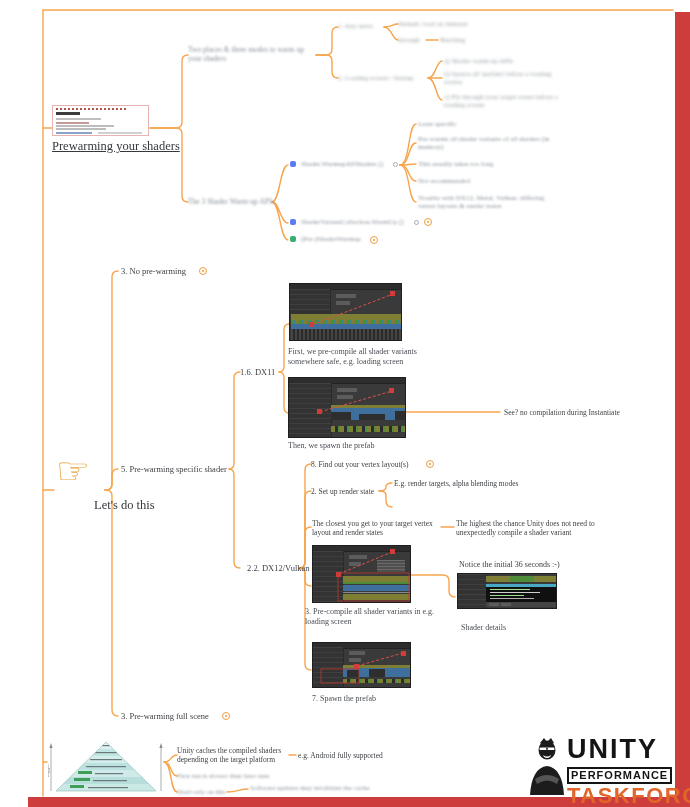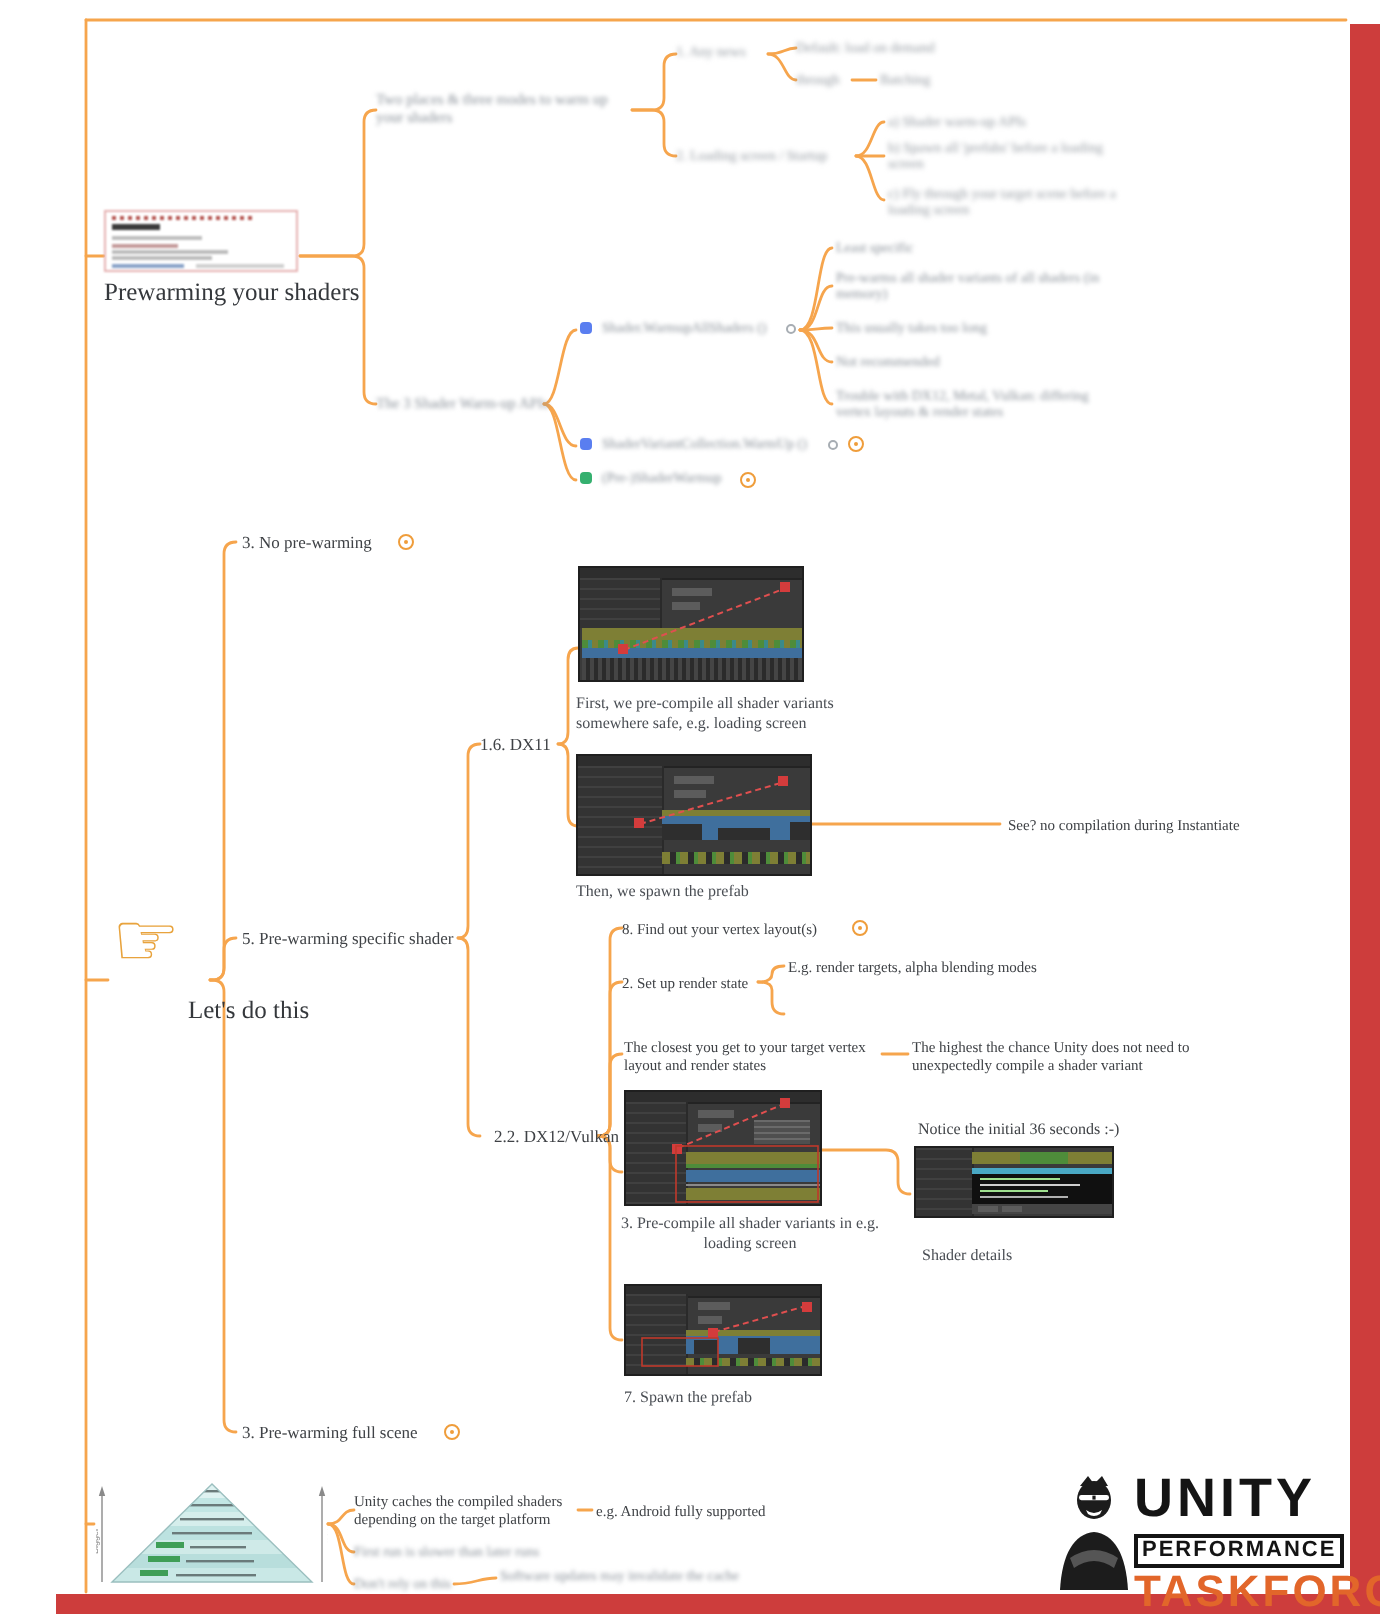--- a/index.html
+++ b/index.html
@@ -101,21 +101,21 @@
   <div class="thumb" style="left:52px;top:105px;width:97px;height:31px;">
     <div class="tl" style="left:3px;top:2px;width:70px;height:2px;background:repeating-linear-gradient(90deg,#b4534e 0 2px,#fff 2px 4px);"></div>
     <div class="tl" style="left:3px;top:6px;width:24px;height:3px;background:#3b3b3b;"></div>
     <div class="tl" style="left:3px;top:12px;width:45px;height:1.5px;background:#bfbfbf;"></div>
     <div class="tl" style="left:3px;top:16px;width:33px;height:1.5px;background:#c49a9a;"></div>
     <div class="tl" style="left:3px;top:19px;width:58px;height:1.5px;background:#bdbdbd;"></div>
     <div class="tl" style="left:3px;top:22px;width:50px;height:1.5px;background:#bdbdbd;"></div>
     <div class="tl" style="left:3px;top:26px;width:36px;height:1.5px;background:#8aa3c9;"></div>
     <div class="tl" style="left:45px;top:26px;width:44px;height:1.5px;background:#d0d0d0;"></div>
   </div>
-  <div class="n fs12" style="left:52px;top:139px;width:142px;">Prewarming your shaders</div>
+  <div class="n fs12" style="left:52px;top:139px;width:142px;text-decoration:underline;">Prewarming your shaders</div>
 
   <div class="n fs75 bl" style="left:188px;top:45px;width:130px;">Two places &amp; three modes to warm up your shaders</div>
 
   <div class="n fs7 bl2" style="left:338px;top:22px;width:48px;">1. Any news</div>
   <div class="n fs7 bl2" style="left:398px;top:20px;width:92px;">Default: load on demand</div>
   <div class="n fs7 bl2" style="left:398px;top:36px;width:30px;">through</div>
   <div class="n fs7 bl2" style="left:440px;top:36px;width:38px;">Batching</div>
 
   <div class="n fs7 bl2" style="left:338px;top:74px;width:92px;">2. Loading screen / Startup</div>
   <div class="n fs7 bl2" style="left:444px;top:57px;width:112px;">a) Shader warm-up APIs</div>
@@ -215,21 +215,21 @@
     <div class="st" style="left:30px;top:39px;width:68px;height:6px;background:#3f6f9d;"></div>
     <div class="st" style="left:30px;top:46px;width:68px;height:1px;background:#8a8a8a;"></div>
     <div class="st" style="left:30px;top:48px;width:68px;height:6px;background:#7e7f35;"></div>
     <svg class="arr" width="99" height="58">
       <line x1="26" y1="28" x2="79" y2="6" stroke="#e04f4f" stroke-width="1" stroke-dasharray="3 2"></line>
       <rect x="23" y="26" width="5" height="5" fill="#d43c3c"></rect>
       <rect x="77" y="3" width="5" height="5" fill="#d43c3c"></rect>
       <rect x="25" y="27" width="71" height="28" fill="none" stroke="#c0392b" stroke-width="0.8"></rect>
     </svg>
   </div>
-  <div class="n fs8 cap" style="left:305px;top:607px;width:140px;text-align:center;">3. Pre-compile all shader variants in e.g. loading screen</div>
+  <div class="n fs8 cap" style="left:305px;top:607px;width:140px;">3. Pre-compile all shader variants in e.g. loading screen</div>
 
   <div class="n fs8" style="left:459px;top:560px;width:150px;">Notice the initial 36 seconds :-)</div>
   <div class="shot" style="left:457px;top:573px;width:100px;height:36px;">
     <div class="sh-left" style="left:0;top:0;width:28px;height:36px;"></div>
     <div class="st" style="left:28px;top:2px;width:72px;height:6px;background:#7e7f35;"></div>
     <div class="st" style="left:52px;top:2px;width:24px;height:6px;background:#4e8c3a;"></div>
     <div class="st" style="left:28px;top:10px;width:72px;height:3px;background:#49a8c4;"></div>
     <div class="st" style="left:28px;top:13px;width:72px;height:15px;background:#101010;"></div>
     <div class="st" style="left:32px;top:15px;width:40px;height:1px;background:#9fe08f;"></div>
     <div class="st" style="left:32px;top:18px;width:50px;height:1px;background:#cfcfcf;"></div>

